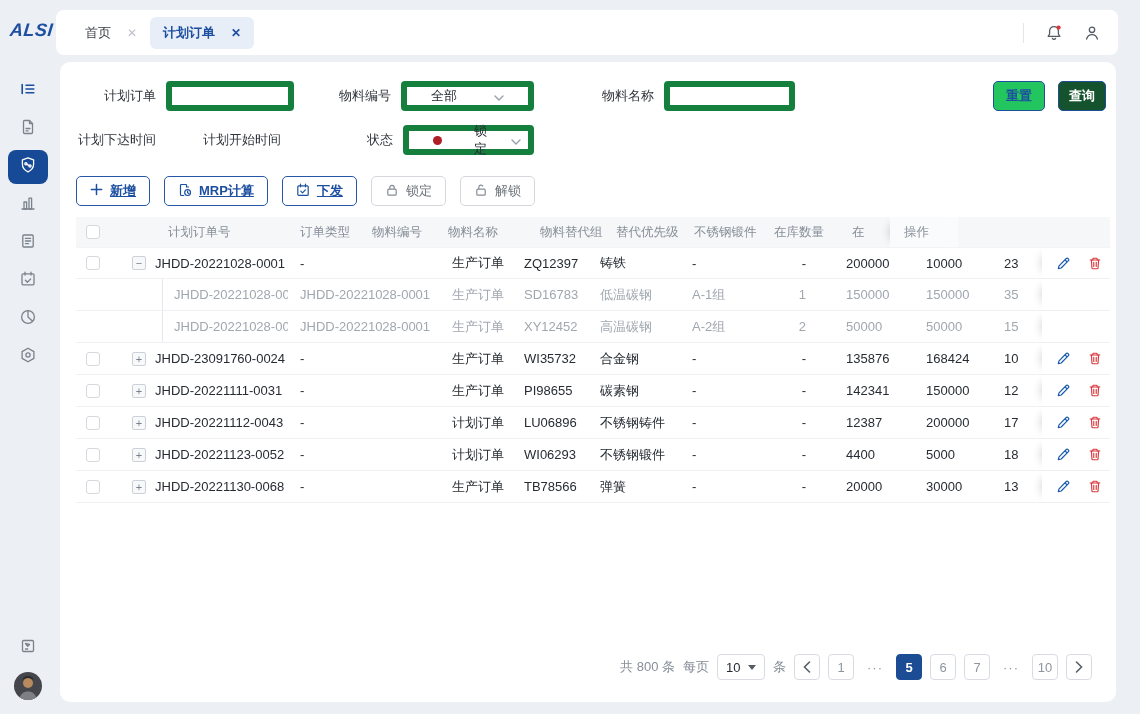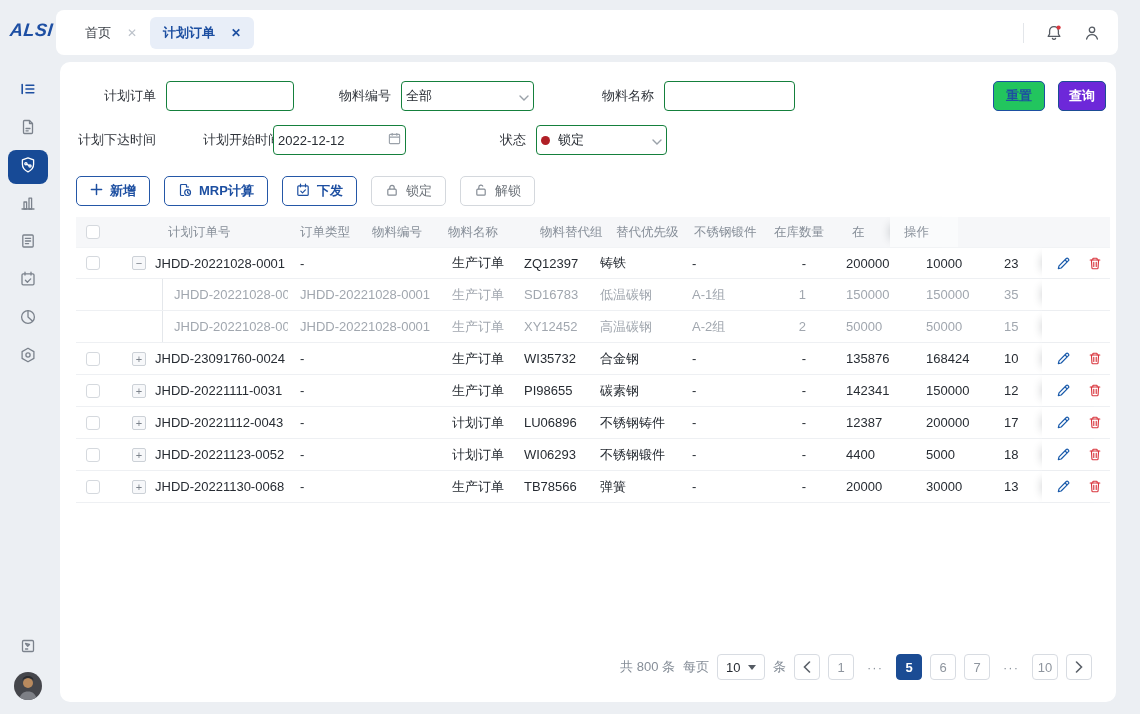--- a/index.html
+++ b/index.html
@@ -24,33 +24,33 @@
   .side-bottom { position:absolute; left:0; bottom:14px; width:56px; display:flex; flex-direction:column; align-items:center; gap:16px; }
   .avatar { width:28px; height:28px; border-radius:50%; overflow:hidden; cursor:pointer; }
 
   
   .card { position:absolute; left:60px; top:62px; width:1056px; height:640px; background:#fff; border-radius:10px; padding:19px 8px 0 16px; }
 
   
   .frow { display:flex; align-items:center; height:30px; margin-bottom:14px; }
   .flabel { font-size:13px; color:#30343b; text-align:right; margin-right:10px; white-space:nowrap; }
   .l1 { width:80px; } .l2 { width:60px; margin-left:37px; } .l3 { width:60px; margin-left:60px; }
-  .fbox { height:30px; border:1px solid #15803d; border-radius:4px; background:#fff; display:flex; align-items:center; font-size:13px; color:#272c33; padding:0 4px; }
+  .fbox { height:30px; border:6px solid #15803d; border-radius:4px; background:#fff; display:flex; align-items:center; font-size:13px; color:#272c33; padding:0 24px;gap:24px; }
   .w128 { width:128px; } .w133 { width:133px; } .w131 { width:131px; }
   .fbox .grow { flex:1; }
   .dot { width:9px; height:9px; border-radius:50%; margin-right:8px; flex:none; }
   .btns { margin-left:auto; display:flex; gap:13px; padding-right:2px; }
   .btn { height:30px; border-radius:5px; font-size:13px; display:flex; align-items:center; justify-content:center; cursor:pointer; font-weight:600; }
   .btn-reset { width:52px; border:1px solid #1d4fa1; color:#1d4fa1; background:#22c55e; }
-  .btn-search { width:48px; border:1px solid #1b4c94; color:#fff; background:#6d28d9; }
+  .btn-search { width:48px; border:1px solid #1b4c94; color:#fff; background:#14532d; }
 
   
   .toolbar { display:flex; gap:14px; margin-top:21px; margin-bottom:11px; }
   .tbtn { height:30px; padding:0 13px; border-radius:5px; font-size:13px; display:flex; align-items:center; gap:7px; cursor:pointer; background:#fff; }
-  .tbtn.primary { border:1px solid #2457a7; color:#1d4fa1; font-weight:600; }
+  .tbtn.primary { border:1px solid #2457a7; color:#1d4fa1; font-weight:600;text-decoration:underline; }
   .tbtn.plain { border:1px solid #d4d8dd; color:#6b7178; }
 
   
   .table { width:1034px; font-size:13px; }
   .thead, .trow { display:flex; align-items:stretch; }
   .thead { background:#f6f7f9; height:30px; color:#868e98; font-size:12.5px; }
   .trow { height:32px; border-bottom:1px solid #eef0f3; }
   .trow:first-child { border-top:1px solid #f2f4f6; }
   .c { display:flex; align-items:center; padding-left:12px; overflow:hidden; white-space:nowrap; flex:none; }
   .c-check { width:36px; padding-left:10px; }
@@ -205,27 +205,20 @@
       </div>
     <div class="btns">
       <div class="btn btn-reset">重置</div>
       <div class="btn btn-search">查询</div>
     </div>
   </div>
 
   <div class="frow">
     <span class="flabel l1">计划下达时间</span>
     <span class="flabel l2">计划开始时间</span>
-    <div class="fbox w133">
-      <span class="grow">2022-12-12</span>
-      <span><svg width="13" height="13" viewBox="0 0 14 14" fill="none" stroke="#9aa1a9" stroke-width="1.2">
-            <rect x="1.5" y="2.5" width="11" height="10" rx="1"></rect>
-            <path d="M4.5 1v3M9.5 1v3M1.5 5.5h11"></path>
-          </svg></span>
-    </div>
     <span class="flabel l3">状态</span>
     <div class="fbox w131">
       <span class="dot" style="background:#b01f26"></span>
       <span class="grow">锁定</span>
       <span><svg width="10" height="6" viewBox="0 0 10 6" fill="none" stroke="#9aa1a9" stroke-width="1.4" stroke-linecap="round">
             <path d="M1 1l4 4 4-4"></path>
           </svg></span>
     </div>
   </div>
 

